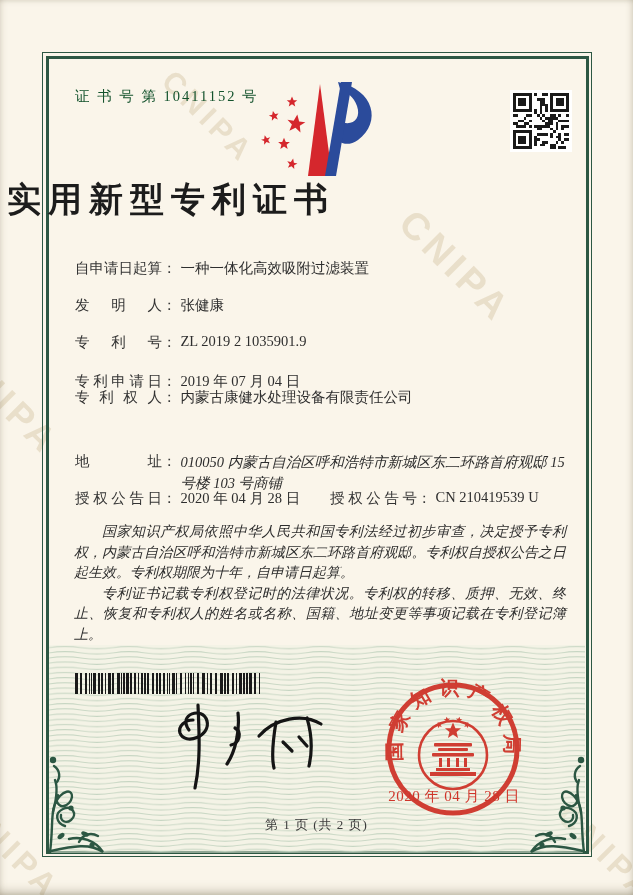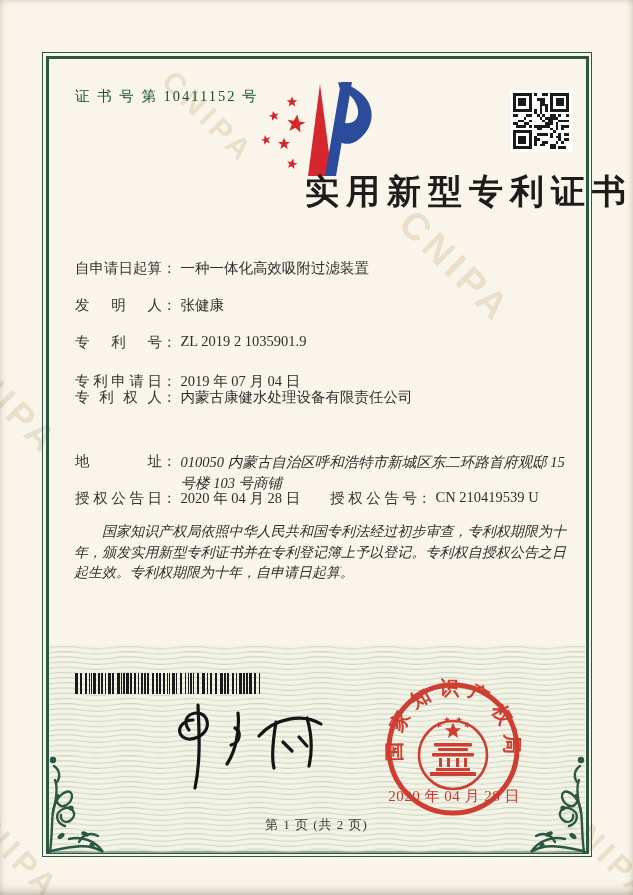--- a/index.html
+++ b/index.html
@@ -37,21 +37,21 @@
   .guilloche { position:absolute; left:49px; top:645px; width:536px; height:208px; z-index:3; }
   
   .corner { position:absolute; z-index:4; width:86px; height:108px; }
   .corner.left { left:45px; top:746px; }
   .corner.right { right:44px; top:746px; transform:scaleX(-1); }
   
   .cert-no { position:absolute; left:75px; top:87px; z-index:5; font-size:14.5px; letter-spacing:2px; color:#14532d; }
   .logo { position:absolute; left:258px; top:82px; width:124px; height:96px; z-index:5; }
   .qr { position:absolute; left:510px; top:90px; width:62px; height:62px; z-index:5; background:#fff; padding:3px; }
   .title {
-    position:absolute; left:0; top:169px; width:100%; text-align:right; z-index:5;
+    position:absolute; left:0; top:177px; width:100%; text-align:left; z-index:5;
     font-size:34px; font-weight:bold; letter-spacing:7px; text-indent:7px; color:#1c1c1c;
   }
   
   .fields { position:absolute; left:75px; top:0; width:492px; z-index:5; font-size:14.5px; }
   .frow { position:absolute; left:0; white-space:nowrap; }
   .flabel {
     display:inline-block; width:87px; text-align:justify; text-align-last:justify;
     vertical-align:top; color:#333;
   }
   .colon { vertical-align:top; }
@@ -389,21 +389,22 @@
     </div>
     <div class="frow" style="top:489px">
       <span class="flabel">授权公告日</span><span class="colon">：</span><span class="fvalue">2020 年 04 月 28 日</span>
       <span class="group2">
         <span class="flabel">授权公告号</span><span class="colon">：</span><span class="fvalue">CN 210419539 U</span>
       </span>
     </div>
   </div>
 
   <div class="paras">
-    <p>国家知识产权局依照中华人民共和国专利法经过初步审查，专利权期限为十年，颁发实用新型专利证书并在专利登记簿上予以登记。专利权自授权公告之日起生效。专利权期限为十年，自申请日起算。</p>
+    <p>国家知识产权局依照中华人民共和国专利法经过初步审查，决定授予专利权，内蒙古自治区呼和浩特市新城区东二环路首府观邸。专利权自授权公告之日起生效。专利权期限为十年，自申请日起算。</p>
+    <p>专利证书记载专利权登记时的法律状况。专利权的转移、质押、无效、终止、恢复和专利权人的姓名或名称、国籍、地址变更等事项记载在专利登记簿上。</p>
   </div>
 
   <svg class="barcode" id="barcode" width="188" height="21" xmlns="http://www.w3.org/2000/svg">
       <rect x="0" y="0" width="3" height="21" fill="#1a1a1a"></rect>
       <rect x="5" y="0" width="2" height="21" fill="#1a1a1a"></rect>
       <rect x="10" y="0" width="2" height="21" fill="#1a1a1a"></rect>
       <rect x="14" y="0" width="1" height="21" fill="#1a1a1a"></rect>
       <rect x="16" y="0" width="1" height="21" fill="#1a1a1a"></rect>
       <rect x="18" y="0" width="3" height="21" fill="#1a1a1a"></rect>
       <rect x="23" y="0" width="2" height="21" fill="#1a1a1a"></rect>

